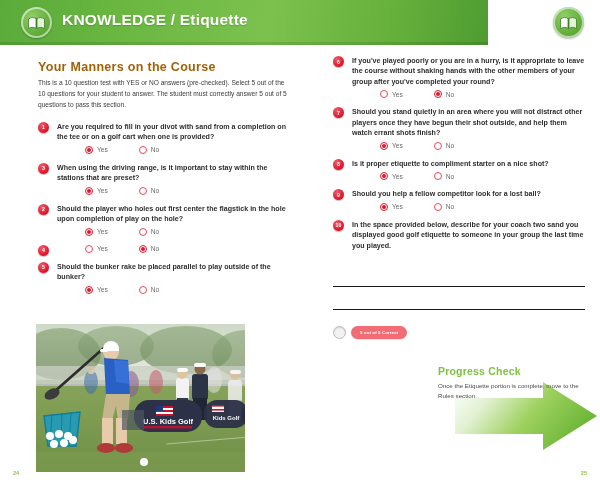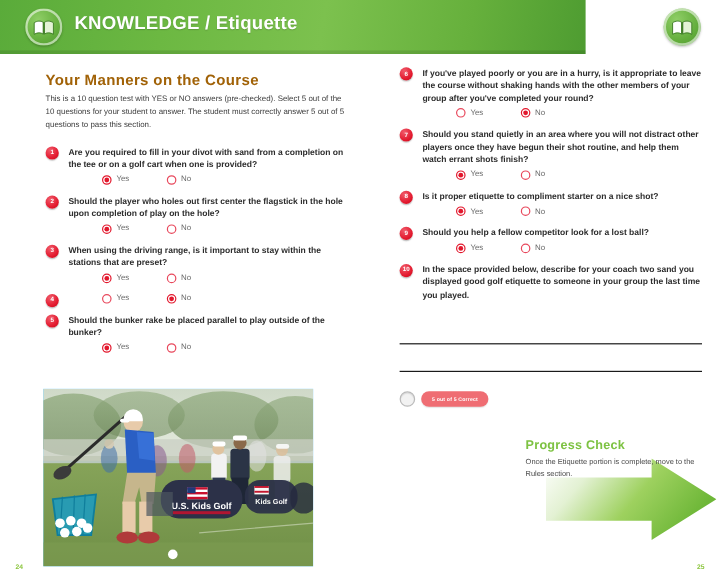--- a/index.html
+++ b/index.html
@@ -104,22 +104,22 @@
     margin:12px 0 4px 0;font-size:10.5px;font-weight:bold;color:#7dc242;letter-spacing:.2px;
   }
   .progress p{margin:0;font-size:6.2px;color:#4a4a4a;line-height:1.62;}
   .arrow-wrap{
     position:absolute;left:455px;top:382px;width:142px;height:78px;
   }
   .arrow-wrap svg{display:block;}
 
   
   .photo{
-    position:absolute;left:36px;top:324px;width:225px;height:148px;
-    overflow:hidden;background:#7dd3fc;
+    position:absolute;left:36px;top:324px;width:209px;height:148px;
+    overflow:hidden;background:#8b5cf6;
   }
   .photo svg{display:block;}
 
   
   .pgnum{
     position:absolute;bottom:6px;font-size:5.6px;color:#8cc63f;font-weight:bold;
   }
   .pgnum.left{left:13px;}
   .pgnum.right{right:13px;}
 </style>
@@ -165,50 +165,50 @@
           <span class="ans-label">Yes</span>
         </div>
         <div class="ans">
           <span class="radio"></span>
           <span class="ans-label">No</span>
         </div>
       </div>
     </div>
 
     <div class="q">
+      <div class="qnum">3</div>
+      <p class="qtext">When using the driving range, is it important to stay within the stations that are preset?</p>
+      <div class="answers">
+        <div class="ans">
+          <span class="radio on"></span>
+          <span class="ans-label">Yes</span>
+        </div>
+        <div class="ans">
+          <span class="radio"></span>
+          <span class="ans-label">No</span>
+        </div>
+      </div>
+    </div>
+
+    <div class="q">
       <div class="qnum">2</div>
       <p class="qtext">Should the player who holes out first center the flagstick in the hole upon completion of play on the hole?</p>
       <div class="answers">
         <div class="ans">
           <span class="radio on"></span>
           <span class="ans-label">Yes</span>
         </div>
         <div class="ans">
           <span class="radio"></span>
           <span class="ans-label">No</span>
         </div>
       </div>
     </div>
 
     <div class="q">
-      <div class="qnum">3</div>
-      <p class="qtext">When using the driving range, is it important to stay within the stations that are preset?</p>
-      <div class="answers">
-        <div class="ans">
-          <span class="radio on"></span>
-          <span class="ans-label">Yes</span>
-        </div>
-        <div class="ans">
-          <span class="radio"></span>
-          <span class="ans-label">No</span>
-        </div>
-      </div>
-    </div>
-
-    <div class="q">
       <div class="qnum">4</div>
       <div class="answers">
         <div class="ans">
           <span class="radio"></span>
           <span class="ans-label">Yes</span>
         </div>
         <div class="ans">
           <span class="radio on"></span>
           <span class="ans-label">No</span>
         </div>
@@ -244,21 +244,21 @@
         </div>
         <div class="ans">
           <span class="radio on"></span>
           <span class="ans-label">No</span>
         </div>
       </div>
     </div>
 
     <div class="q">
       <div class="qnum">7</div>
-      <p class="qtext">Should you stand quietly in an area where you will not distract other players once they have begun their shot routine, and help them watch errant shots finish?</p>
+      <p class="qtext">Should you stand quietly in an area where you will not distract other players once they have begun their shot outside, and help them watch errant shots finish?</p>
       <div class="answers">
         <div class="ans">
           <span class="radio on"></span>
           <span class="ans-label">Yes</span>
         </div>
         <div class="ans">
           <span class="radio"></span>
           <span class="ans-label">No</span>
         </div>
       </div>

